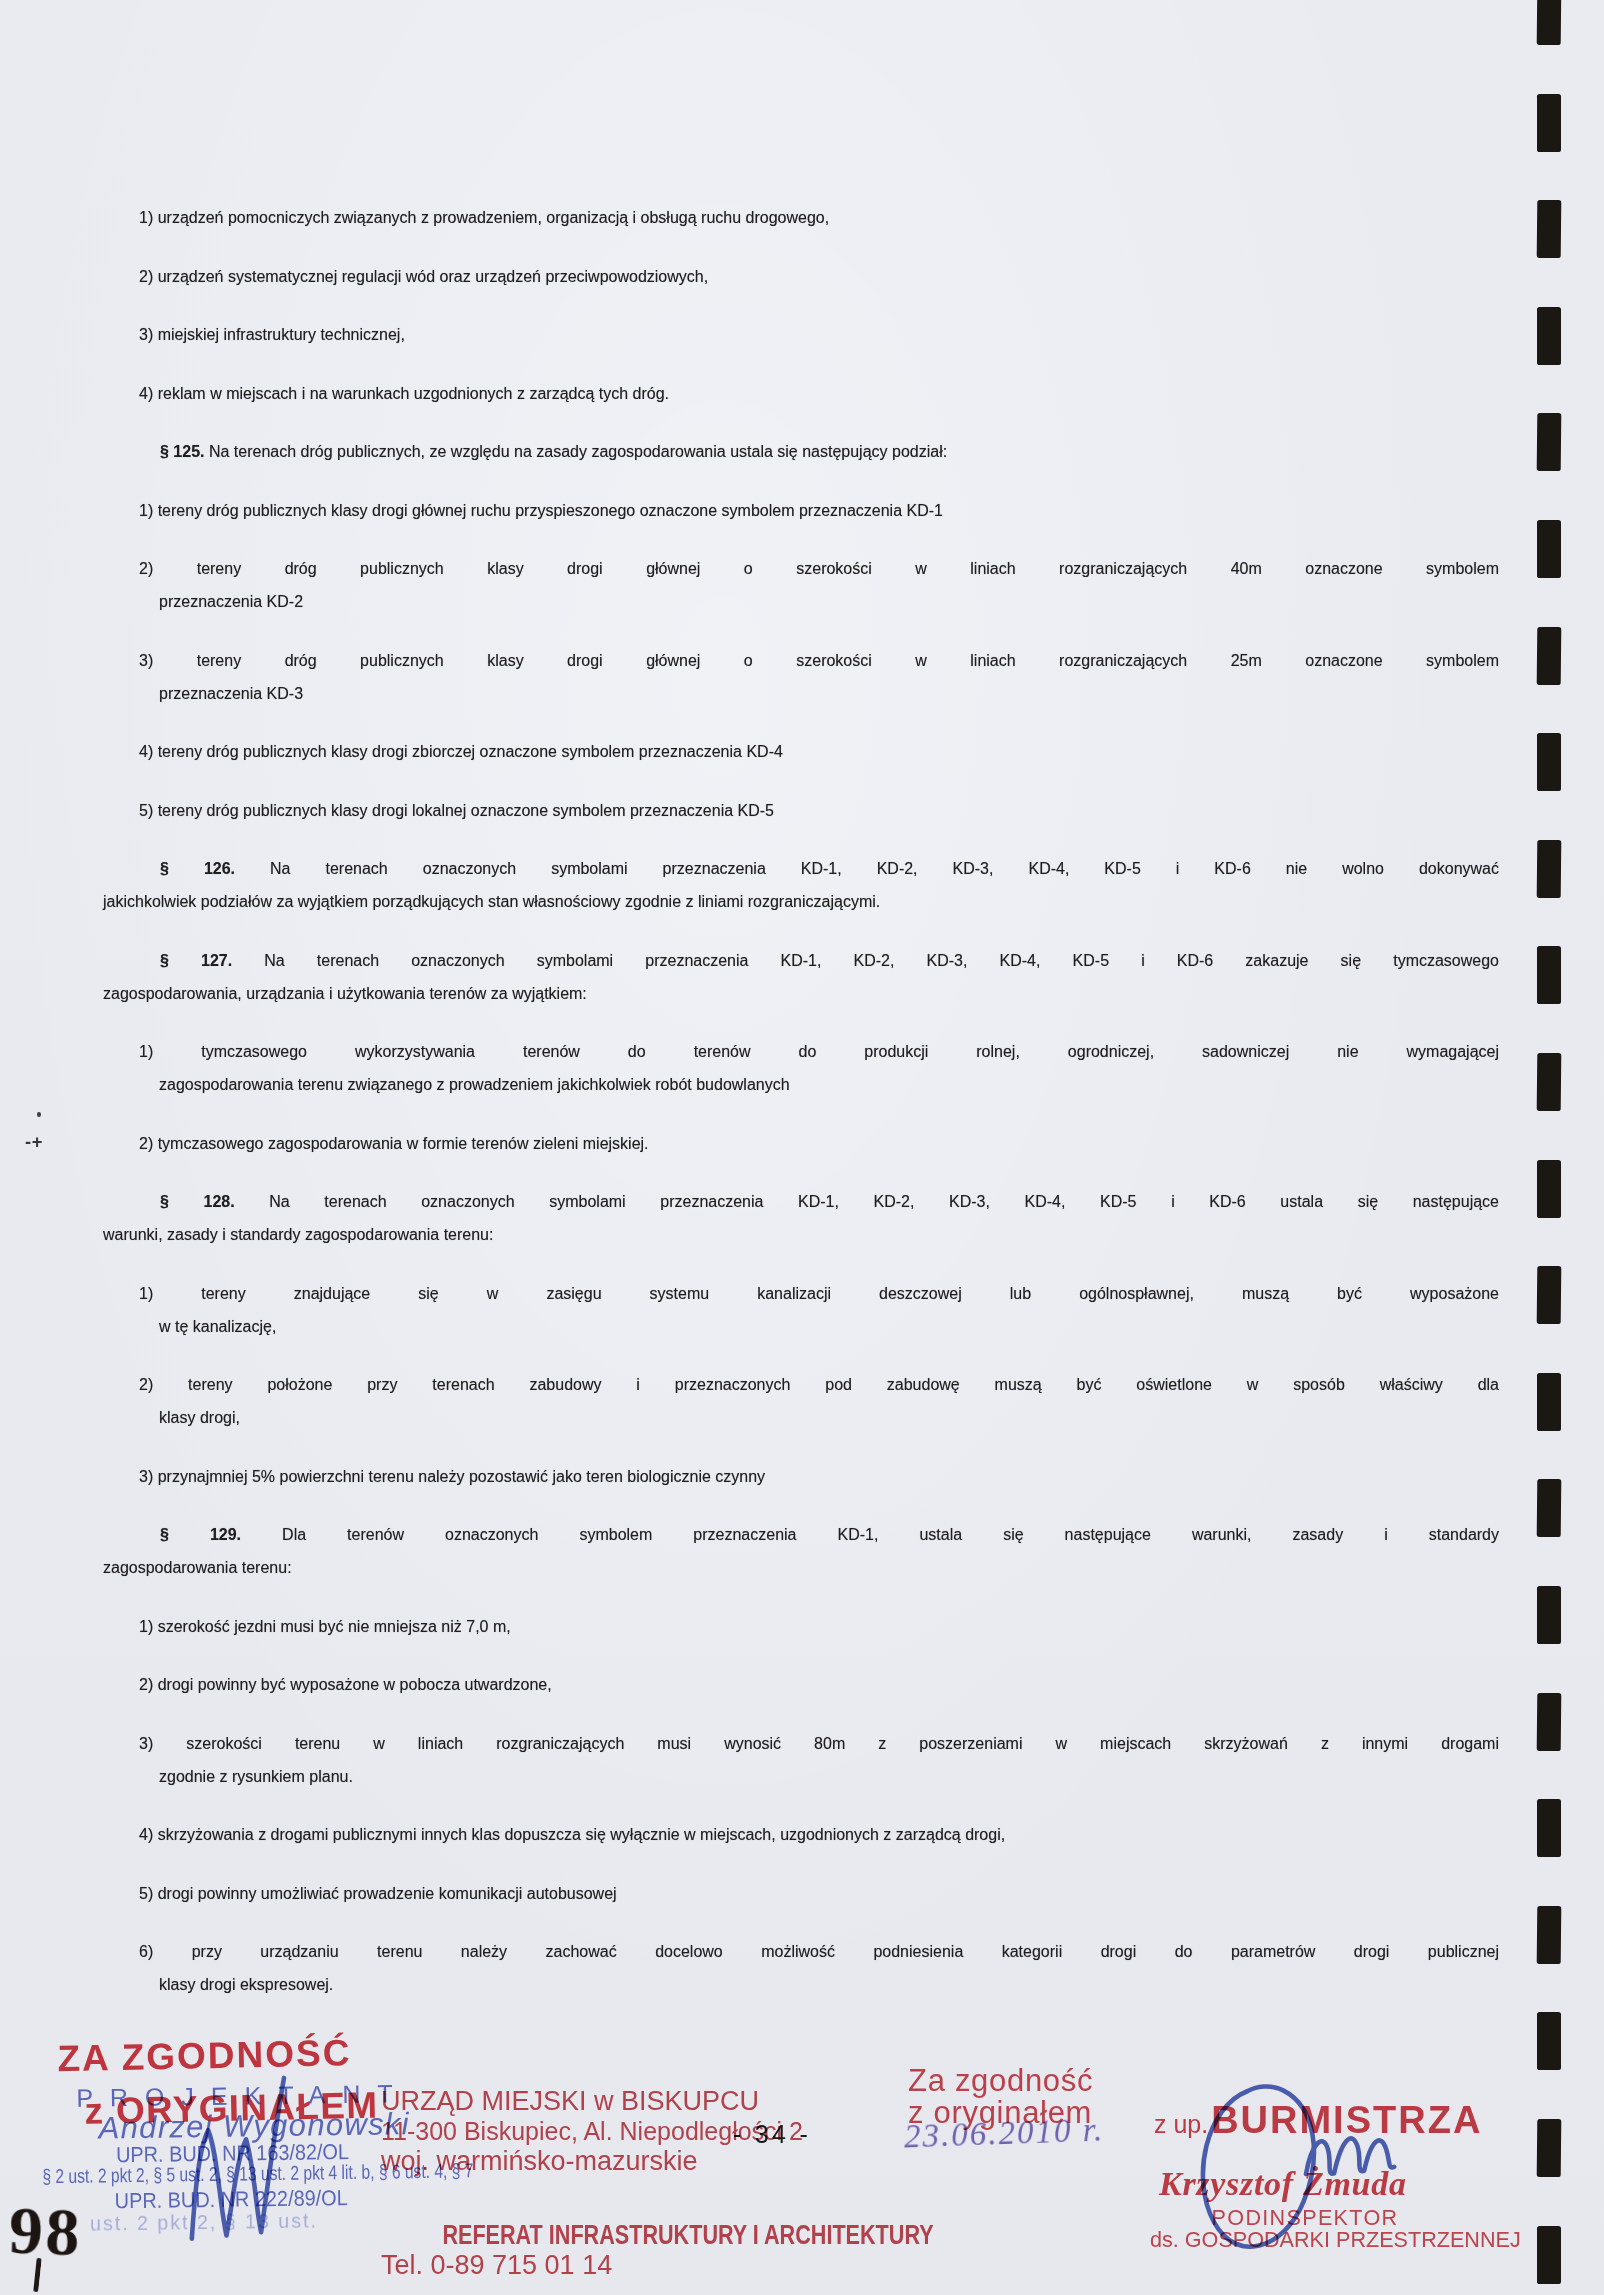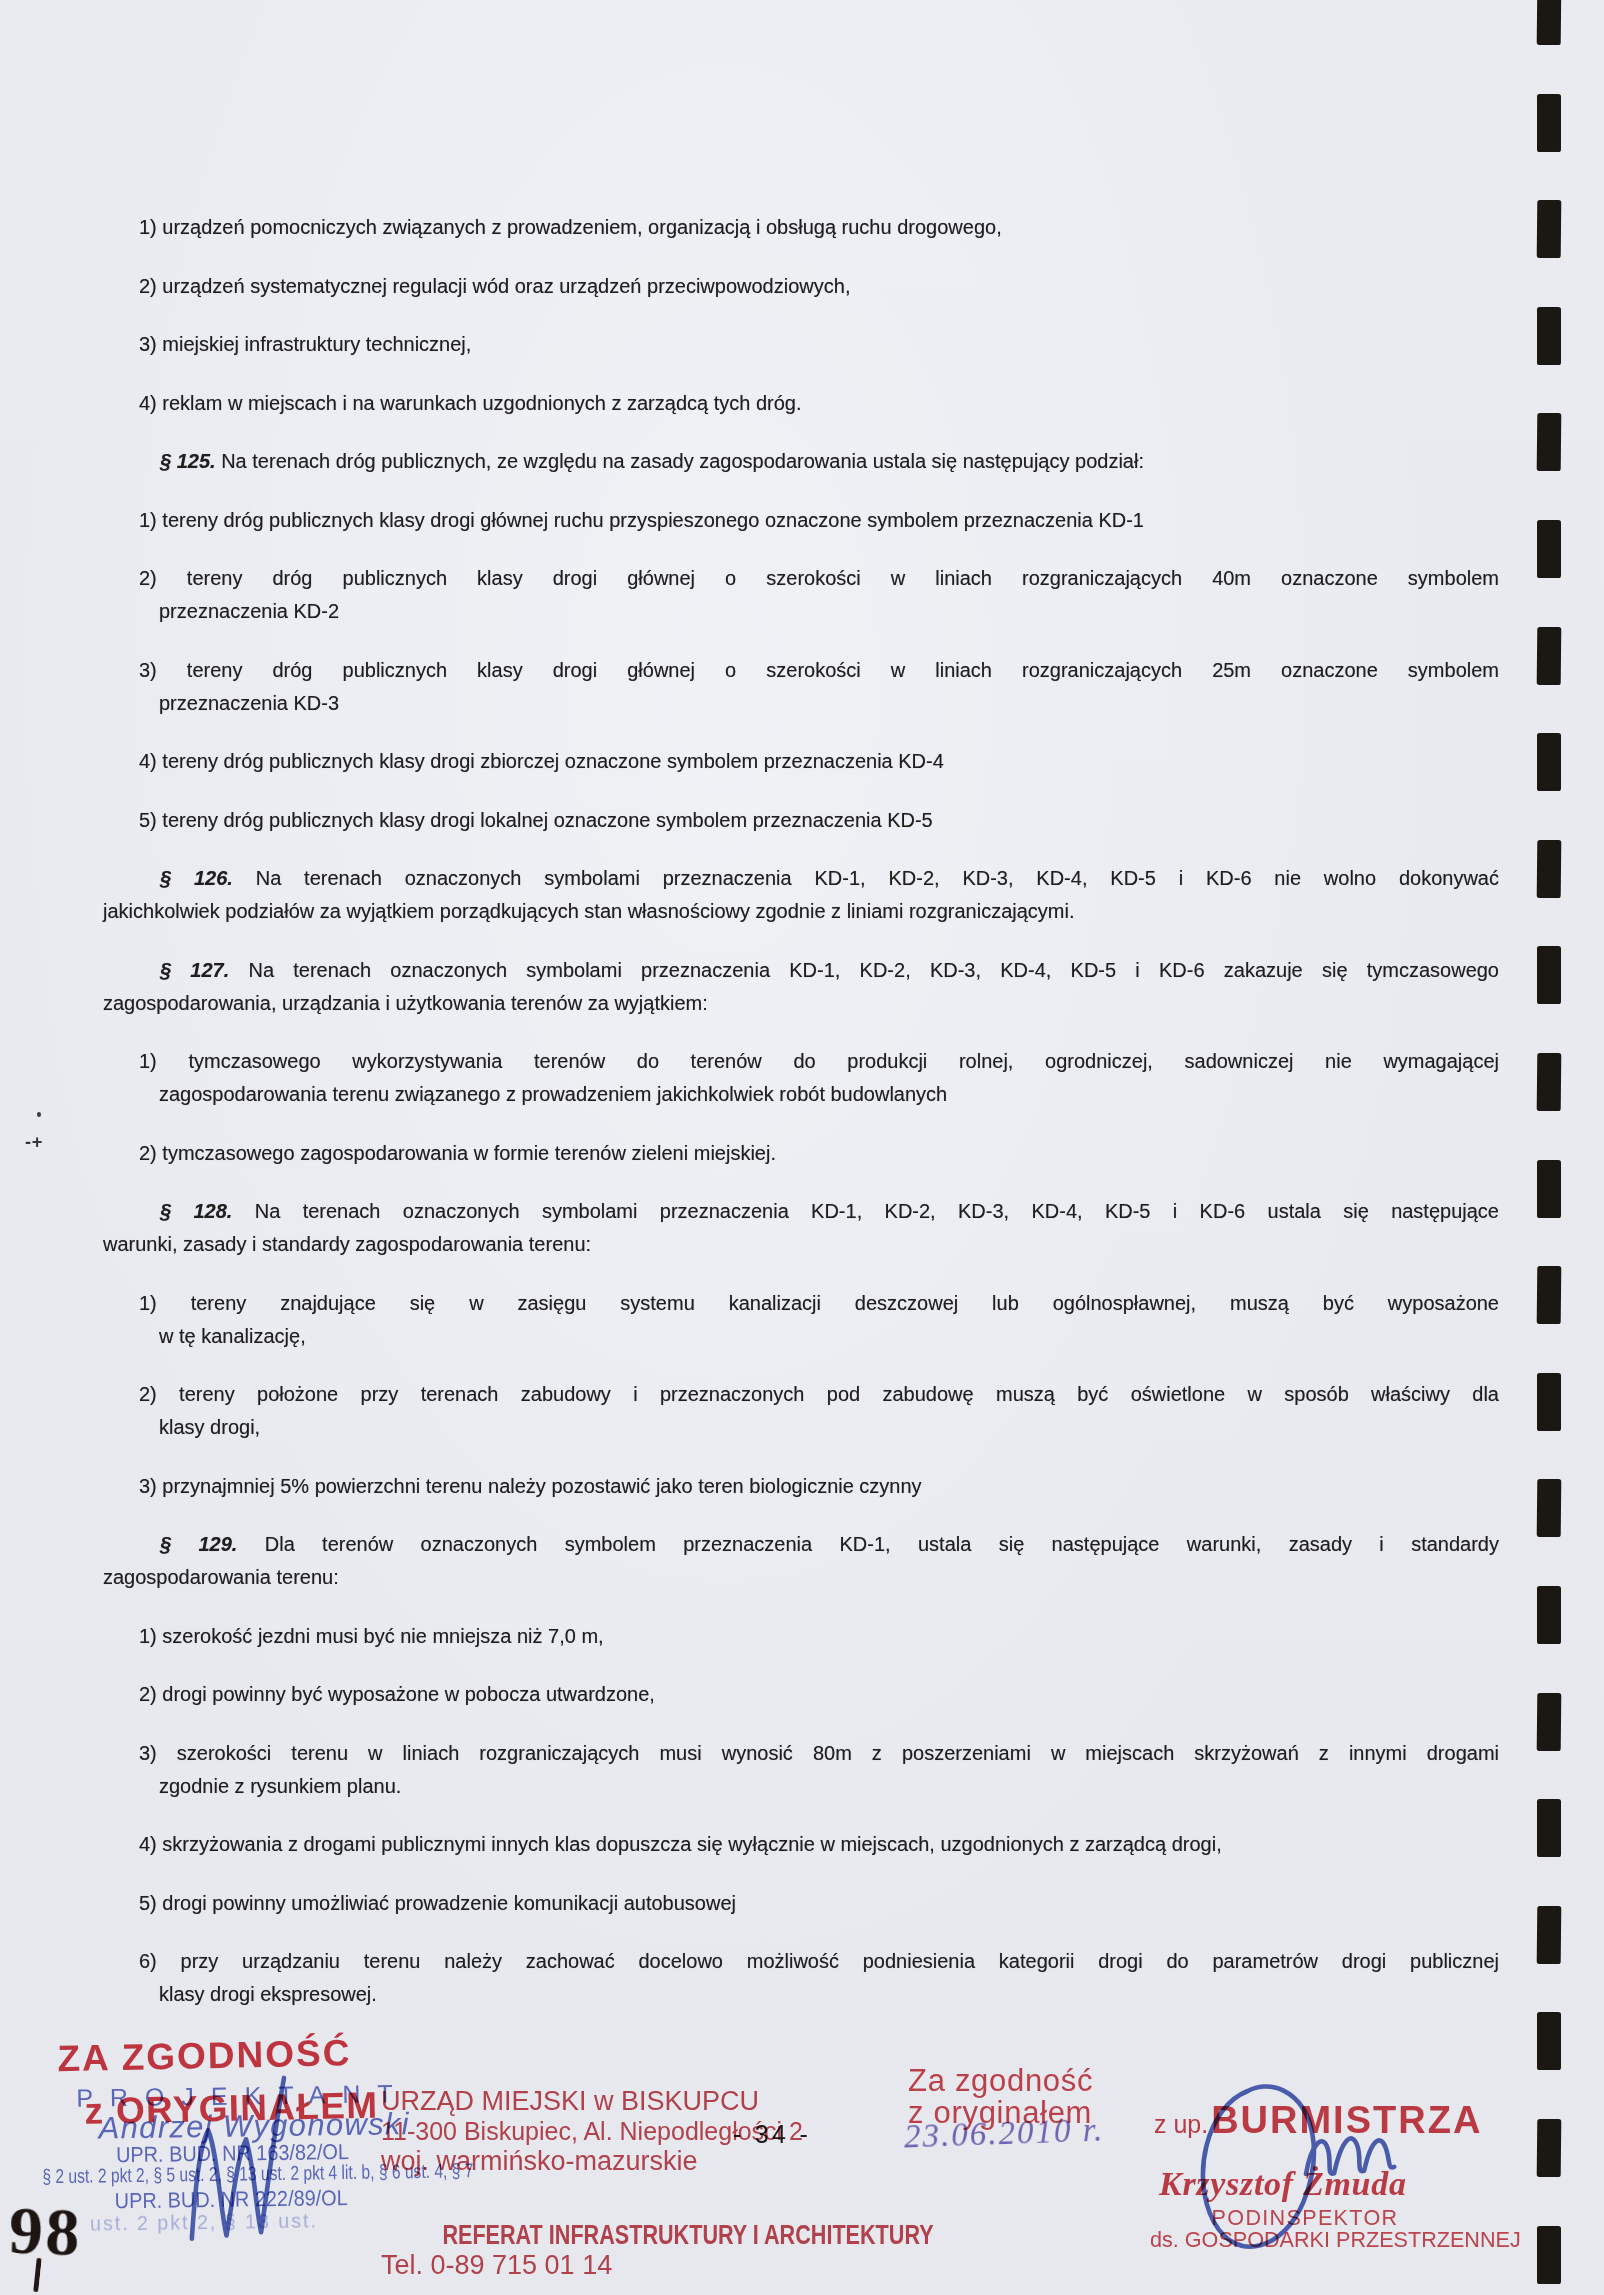--- a/index.html
+++ b/index.html
@@ -7,31 +7,31 @@
     position:relative;
     width:1605px;height:2295px;
     background:
       radial-gradient(ellipse at 45% 30%, rgba(255,255,255,.35), rgba(255,255,255,0) 60%),
       linear-gradient(180deg,#e9ebf1 0%,#e8eaf0 55%,#e6e8ee 100%);
     overflow:hidden;
     font-family:"Liberation Sans","DejaVu Sans",sans-serif;
   }
   
   .doc{
-    position:absolute;left:103px;top:211px;width:1396px;
-    font-size:20px;line-height:33px;color:#1f1f1f;
+    position:absolute;left:103px;top:201px;width:1396px;
+    font-size:16px;line-height:33px;color:#1f1f1f;
     text-shadow:0 0 0.7px rgba(25,25,25,.45);
   }
   .para{margin:0 0 25.5px 0;}
   .line{text-align:justify;}
   .line.just{text-align-last:justify;}
   .sec .line.first{text-indent:57px;}
   .item .line{padding-left:56px;}
   .item .line.first{padding-left:36px;}
-  .line b{font-weight:bold;font-style:italic;}
+  .line b{font-weight:bold;}
   
   .bmark{
     position:absolute;left:1537px;width:23.5px;height:58px;
     background:#1b1713;border-radius:2.6px;
   }
   .bmark:nth-child(odd){transform:rotate(.6deg);}
   
   .stamp{position:absolute;mix-blend-mode:multiply;}
   .blue{color:#6470c5;}
   .certify-left{left:58px;top:2035px;transform:rotate(-1.2deg);font-weight:bold;}

